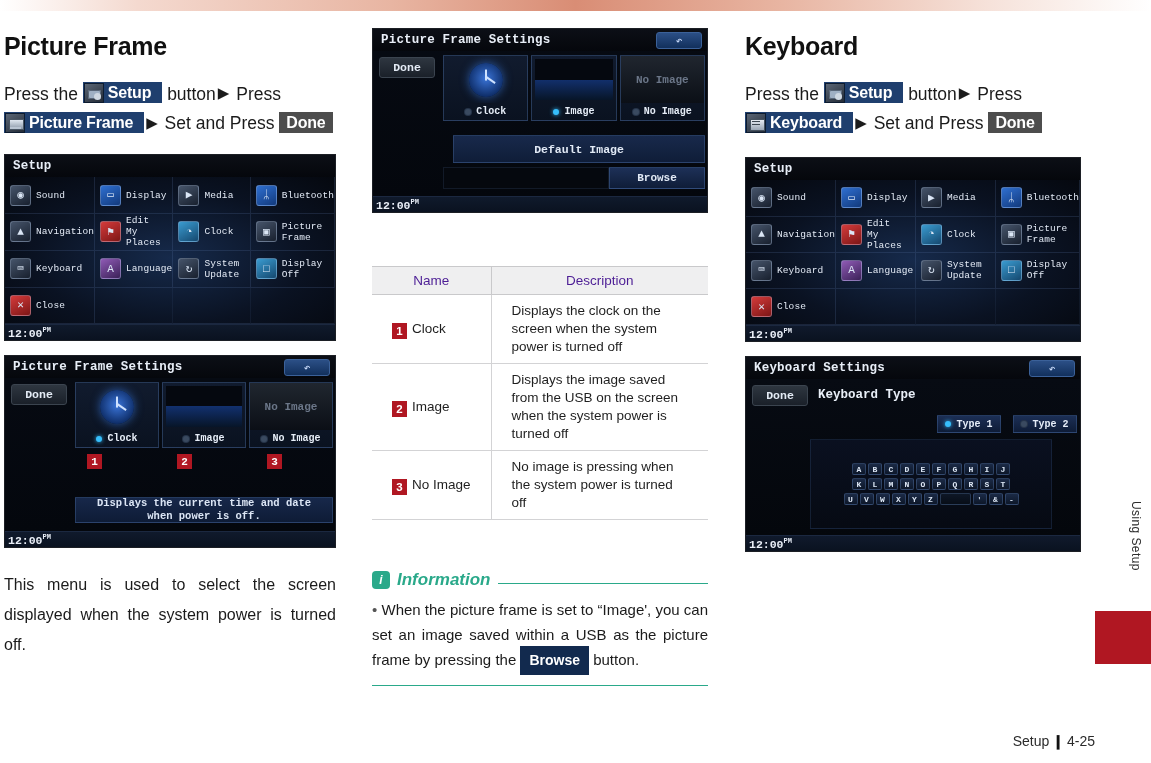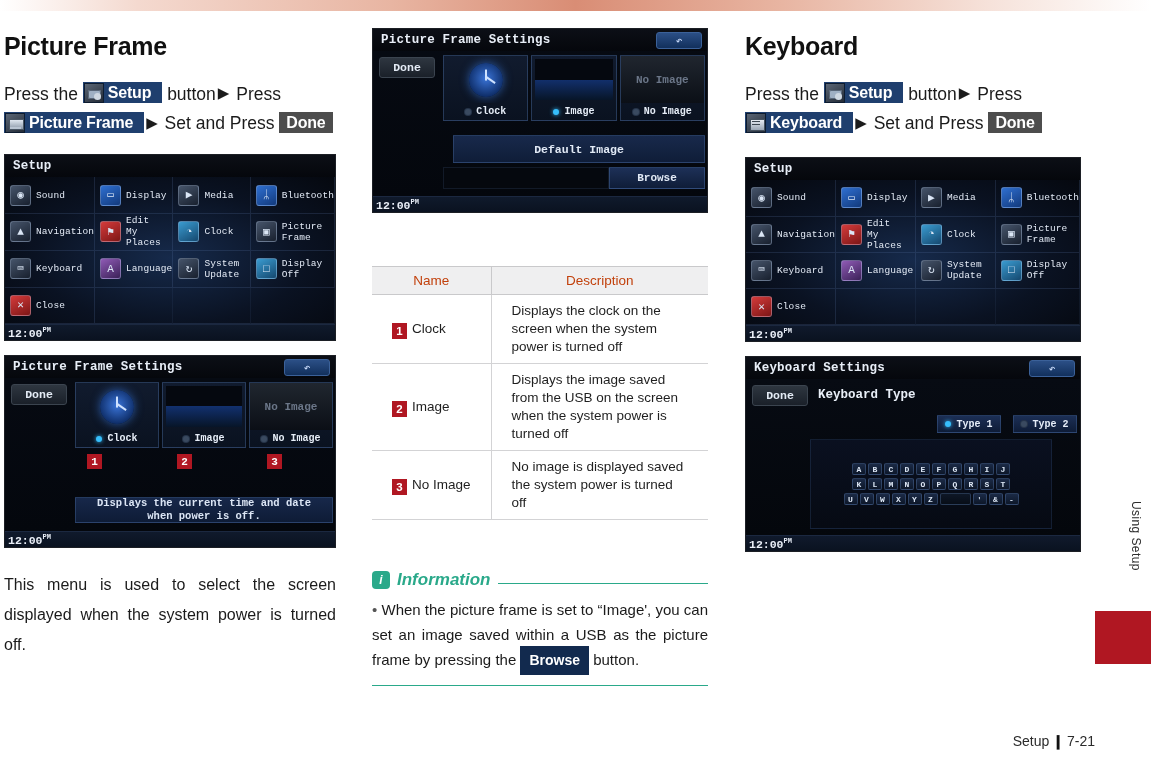--- a/index.html
+++ b/index.html
@@ -239,21 +239,21 @@
     border:1px solid rgba(110,150,210,.3); border-radius:2px;
     font-size:8px; font-weight:bold; color:#dde7f5;
     display:flex; align-items:center; justify-content:center;
   }
   .key.wide { width:31px; background:linear-gradient(#0e1726,#070d17); }
 
   
   table.desc { width:336px; border-collapse:collapse; margin-top:0; }
   table.desc th {
     background:#efeff0; border:1px solid #c9c9cb; border-left:none; border-right:none;
-    font-size:13.5px; font-weight:normal; color:#c2410c; padding:6px 17px;
+    font-size:13.5px; font-weight:normal; color:#4c1d95; padding:6px 17px;
   }
   table.desc th.sep { border-left:1px solid #c9c9cb;margin-top:24px; }
   table.desc td {
     border-bottom:1px solid #d3d3d5; font-size:13.5px; color:#1f1f1f;
     padding:7px 20px; line-height:18px; vertical-align:middle;
   }
   table.desc td.nm { width:112px; text-align:left; border-right:1px solid #d3d3d5; white-space:nowrap; }
   .tnum {
     display:inline-flex; align-items:center; justify-content:center;
     width:15px; height:16px; background:#b01722; color:#fff;
@@ -532,21 +532,21 @@
           <tr>
             <td class="nm"><span class="tnum">1</span>Clock</td>
             <td>Displays the clock on the screen when the system power is turned off</td>
           </tr>
           <tr>
             <td class="nm"><span class="tnum">2</span>Image</td>
             <td>Displays the image saved from the USB on the screen when the system power is turned off</td>
           </tr>
           <tr>
             <td class="nm"><span class="tnum">3</span>No Image</td>
-            <td>No image is displayed saved the system power is turned off</td>
+            <td>No image is pressing when the system power is turned off</td>
           </tr>
         </tbody>
     </table>
 
     <div style="margin-top:50px;">
       <div class="info-head">
         <span class="info-ico">i</span>
         <span class="info-title">Information</span>
         <span class="info-rule"></span>
       </div>
@@ -736,16 +736,16 @@
       </div>
     </div>
   </div>
 
   <div class="sidetab">
     <span class="vtext">Using Setup</span>
     <div class="redblk"></div>
   </div>
 
   <div class="footer">
-    <span>Setup</span><span class="bar">❙</span><span>7-21</span>
+    <span>Setup</span><span class="bar">❙</span><span>4-25</span>
   </div>
 
 </div>
 
 </body></html>

